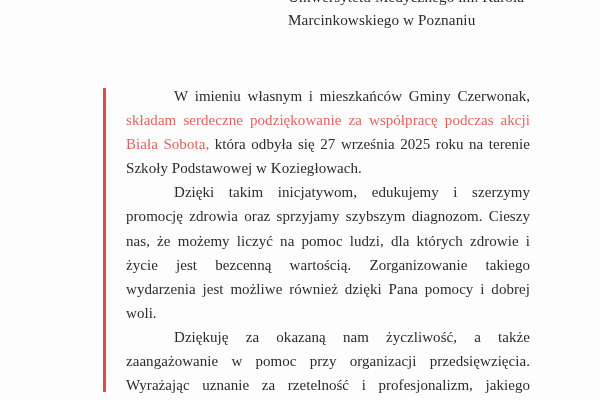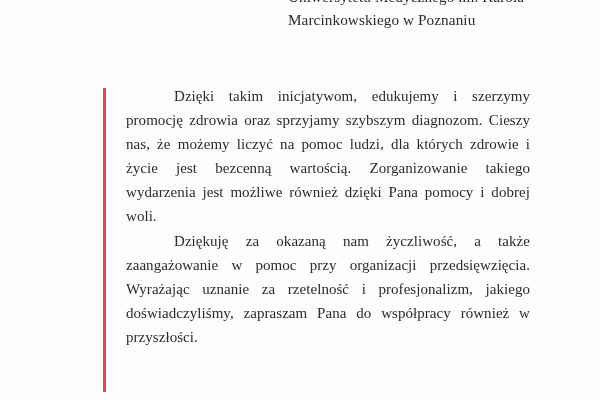--- a/index.html
+++ b/index.html
@@ -81,20 +81,21 @@
 
   <div id="header-block">
     <span class="hline">Uniwersytetu Medycznego im. Karola</span>
     <span class="hline">Marcinkowskiego w Poznaniu</span>
   </div>
 
   <div id="accent-bar"></div>
 
   <div id="body-block">
 
+    <p class="para"><span>W imieniu własnym i mieszkańców Gminy Czerwonak,</span> <span class="hl">składam serdeczne podziękowanie za współpracę podczas akcji Biała Sobota,</span> <span>która odbyła się 27 września 2025 roku na terenie Szkoły Podstawowej w Koziegłowach.</span></p>
 
     <p class="para">Dzięki takim inicjatywom, edukujemy i szerzymy promocję zdrowia oraz sprzyjamy szybszym diagnozom. Cieszy nas, że możemy liczyć na pomoc ludzi, dla których zdrowie i życie jest bezcenną wartością. Zorganizowanie takiego wydarzenia jest możliwe również dzięki Pana pomocy i dobrej woli.</p>
 
     <p class="para">Dziękuję za okazaną nam życzliwość, a także zaangażowanie w pomoc przy organizacji przedsięwzięcia. Wyrażając uznanie za rzetelność i profesjonalizm, jakiego doświadczyliśmy, zapraszam Pana do współpracy również w przyszłości.</p>
 
   </div>
 
 </div>
 
 </body></html>

